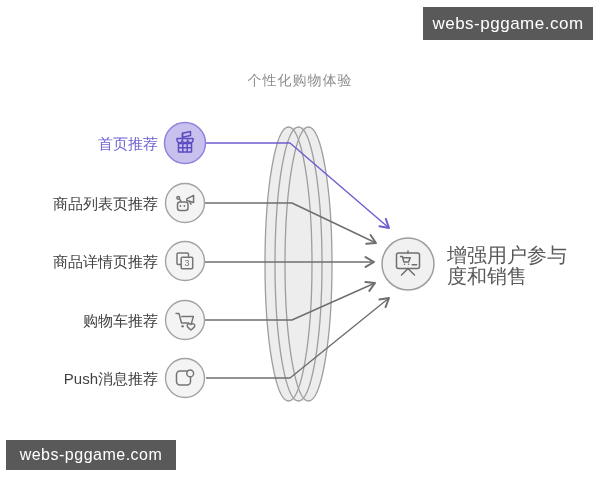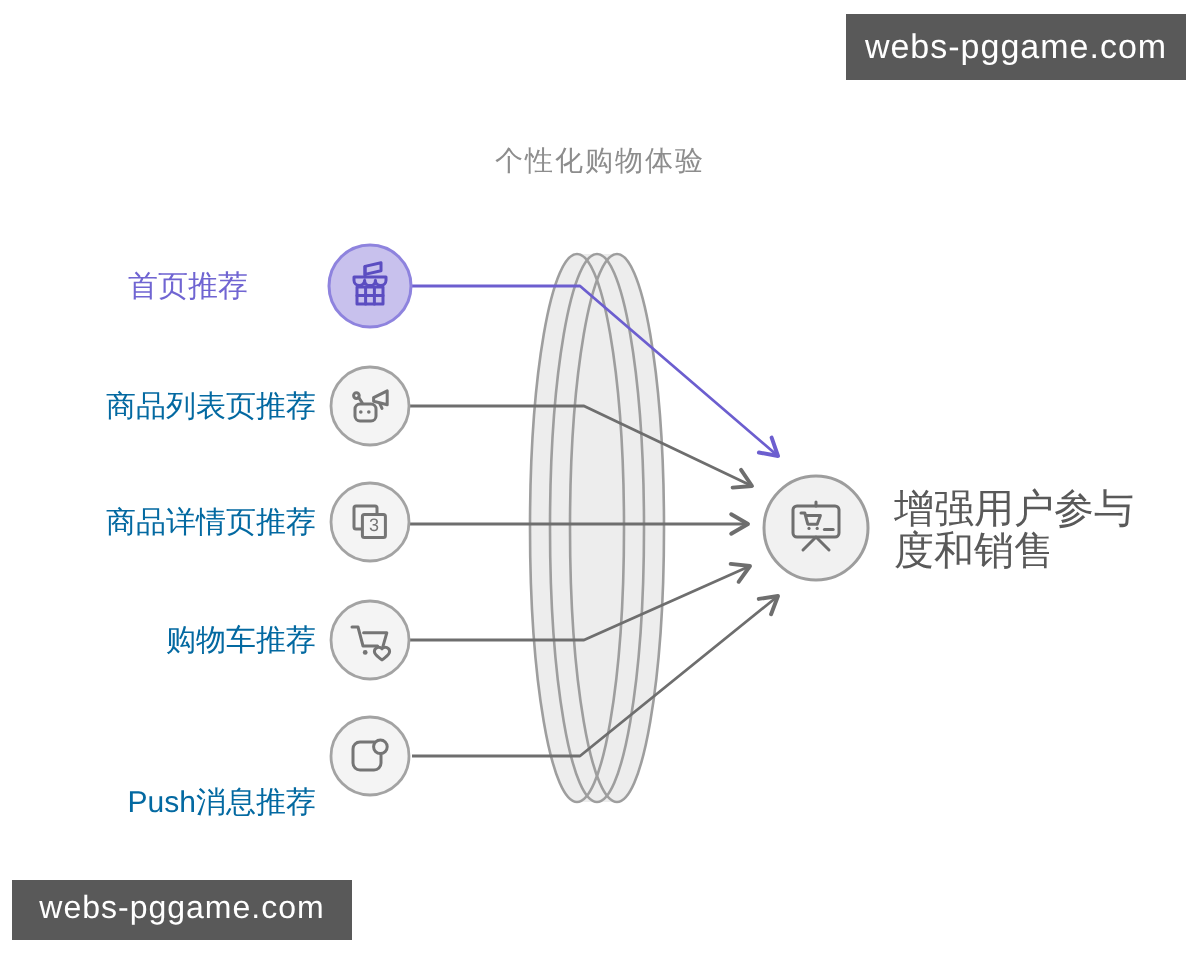--- a/index.html
+++ b/index.html
@@ -7,28 +7,28 @@
     position:relative;width:600px;height:480px;background:#ffffff;
     font-family:"Liberation Sans","DejaVu Sans",sans-serif;overflow:hidden;
   }
   .diagram-svg{position:absolute;left:0;top:0;}
   .title{
     position:absolute;left:200px;top:72px;width:200px;text-align:center;
     font-size:14px;color:#8d8d8d;letter-spacing:1px;
   }
   .node-label{
     position:absolute;left:30px;width:128px;text-align:right;
-    font-size:15px;color:#0369a1;line-height:20px;white-space:nowrap;
+    font-size:15px;color:#404040;line-height:20px;white-space:nowrap;
   }
   .node-label.highlight{color:#7065d2;}
-  .lbl-1{top:134px;text-align:center;}
+  .lbl-1{top:134px;}
   .lbl-2{top:194px;}
   .lbl-3{top:252px;}
   .lbl-4{top:311px;}
-  .lbl-5{top:369px;margin-top:23px;}
+  .lbl-5{top:369px;}
   .result-label{
     position:absolute;left:447px;top:245px;width:122px;
     font-size:20px;color:#595959;line-height:21px;
   }
   .watermark{
     position:absolute;background:#595959;color:#ffffff;
     display:flex;align-items:center;justify-content:center;
     font-size:17px;letter-spacing:0.5px;
   }
   .wm-top{left:423px;top:7px;width:170px;height:33px;}

